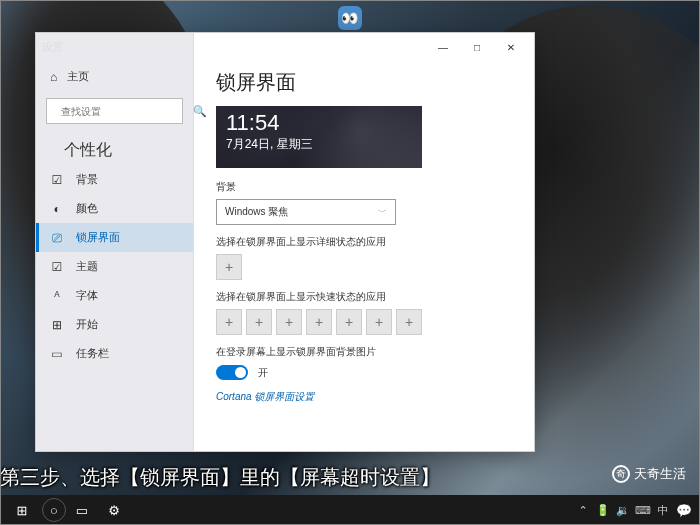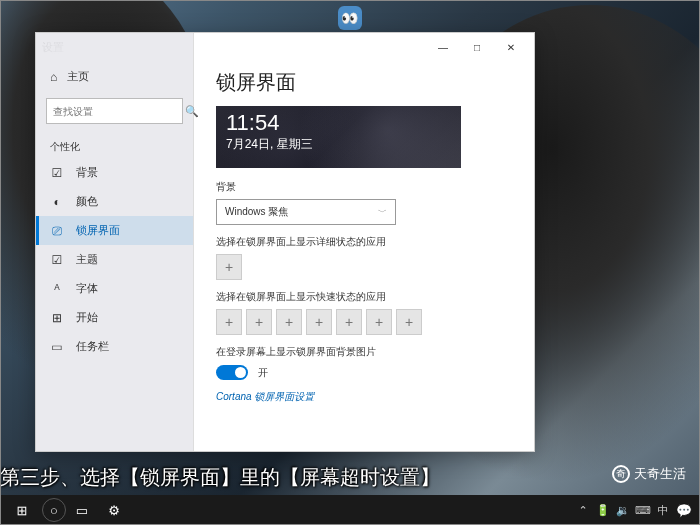--- a/index.html
+++ b/index.html
@@ -42,36 +42,36 @@
 .sidebar {
   width: 158px; height: 100%; background: rgba(230,230,235,0.85); backdrop-filter: blur(20px);
   padding-top: 30px; border-right: 1px solid #ddd;
 }
 .sidebar-home { display: flex; align-items: center; gap: 10px; padding: 6px 14px; font-size: 11px; color: #333; cursor: pointer; }
 .sidebar-home .icon { font-size: 12px; }
 .search-box {
   margin: 8px 10px; height: 26px; background: #fff; border: 1px solid #bbb;
   display: flex; align-items: center; padding: 0 6px; font-size: 10px; color: #888;
 }
-.search-box input { flex: 1; border: none; outline: none; font-size: 10px; background: transparent; }
+.search-box input { flex: 1; border: none; outline: none; font-size: 10px; background: transparent; margin-left: 8px; }
 .search-box .search-icon { font-size: 11px; color: #666; }
-.sidebar-section { padding: 8px 14px 4px; font-size: 10px; color: #333; font-weight: 500; }
+.sidebar-section { padding: 8px 28px 4px; font-size: 16px; color: #333; font-weight: 500; }
 .sidebar-item {
   display: flex; align-items: center; gap: 12px; padding: 7px 14px;
   font-size: 11px; color: #333; cursor: pointer;
 }
 .sidebar-item.active { background: rgba(0,120,215,0.12); border-left: 3px solid #0078d7; padding-left: 11px; color: #0063b1; }
 .sidebar-item .icon { width: 14px; font-size: 12px; text-align: center; }
 
 .content {
   flex: 1; padding: 36px 22px 16px; overflow-y: auto; background: #fff;
 }
 .content h1 { font-size: 20px; font-weight: 400; margin-bottom: 10px; color: #222; }
 .preview {
-  width: 245px; height: 62px; background: linear-gradient(135deg, #2a2a35 0%, #1a1a25 50%, #3a3a45 100%);
+  width: 206px; height: 62px; background: linear-gradient(135deg, #2a2a35 0%, #1a1a25 50%, #3a3a45 100%);
   position: relative; color: #fff; padding: 6px 10px; margin-bottom: 12px;
 }
 .preview::after {
   content: ""; position: absolute; inset: 0;
   background: radial-gradient(circle at 70% 40%, rgba(120,120,140,0.3) 0%, transparent 50%),
               radial-gradient(circle at 30% 60%, rgba(90,90,110,0.2) 0%, transparent 40%);
 }
 .preview-time { font-size: 22px; font-weight: 300; position: relative; z-index: 1; line-height: 1; }
 .preview-date { font-size: 12px; position: relative; z-index: 1; margin-top: 2px; }
 

